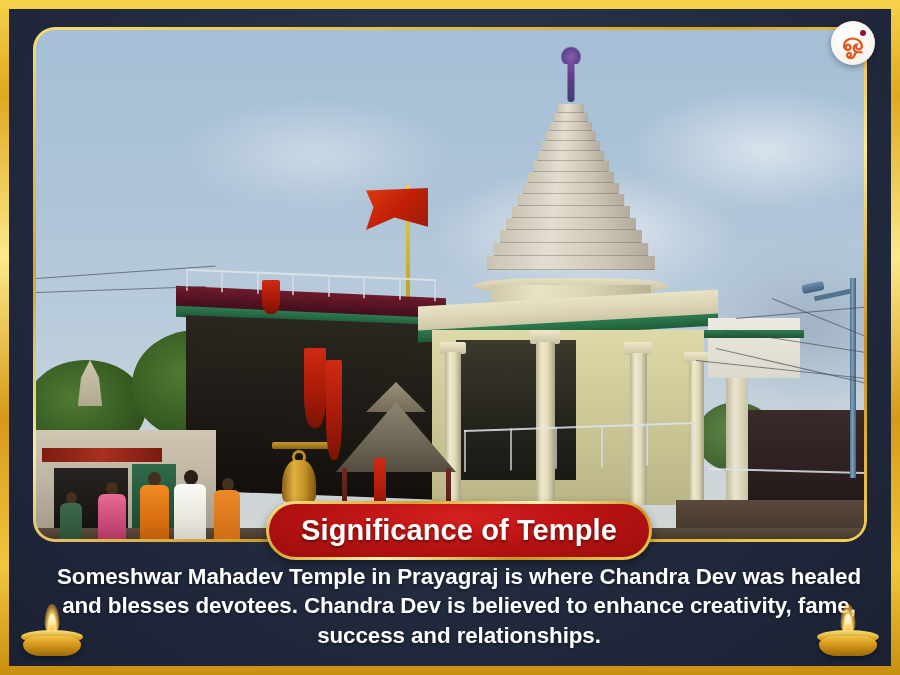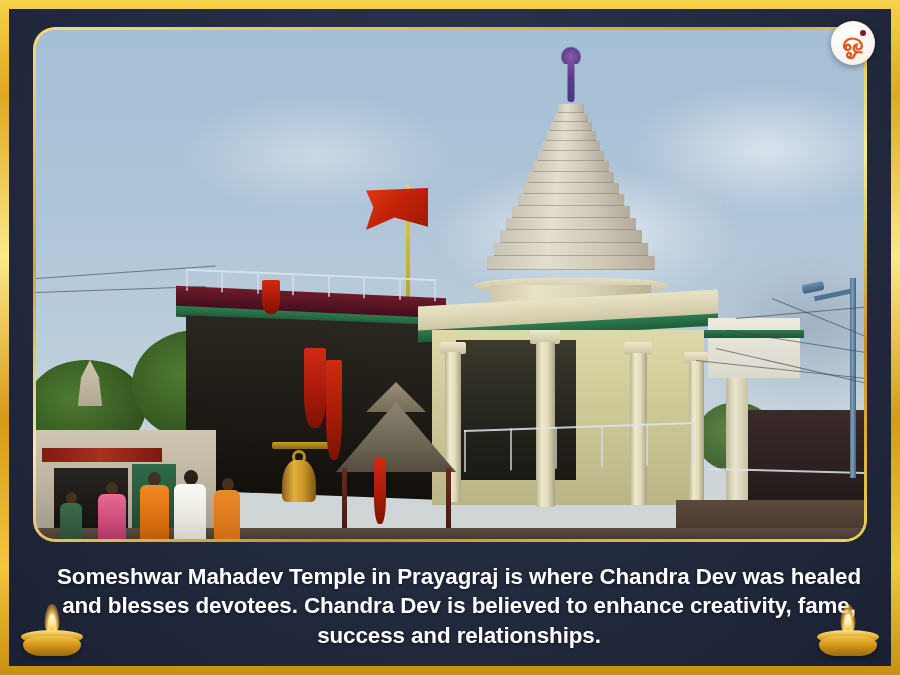--- a/index.html
+++ b/index.html
@@ -543,20 +543,25 @@
         <div class="person" style="left:24px;top:473px;width:22px;height:40px;background:linear-gradient(180deg,#3d6b4b 0%,#2b4d36 100%);"></div>
 
       </div>
     </div>
 
     <div id="logo">
       <span id="logo-glyph">ஓ</span>
       <span id="logo-dot"></span>
     </div>
 
+    <div id="badge">
+      <div id="badge-inner">
+        <span id="badge-text">Significance of Temple</span>
+      </div>
+    </div>
 
     <p id="caption">Someshwar Mahadev Temple in Prayagraj is where Chandra Dev was healed and blesses devotees. Chandra Dev is believed to enhance creativity, fame, success and relationships.</p>
 
     <div class="diya" id="diya-left">
       <span class="diya-flame-outer"></span>
       <span class="diya-flame-core"></span>
       <span class="diya-rim"></span>
       <span class="diya-bowl"></span>
     </div>
     <div class="diya" id="diya-right">

